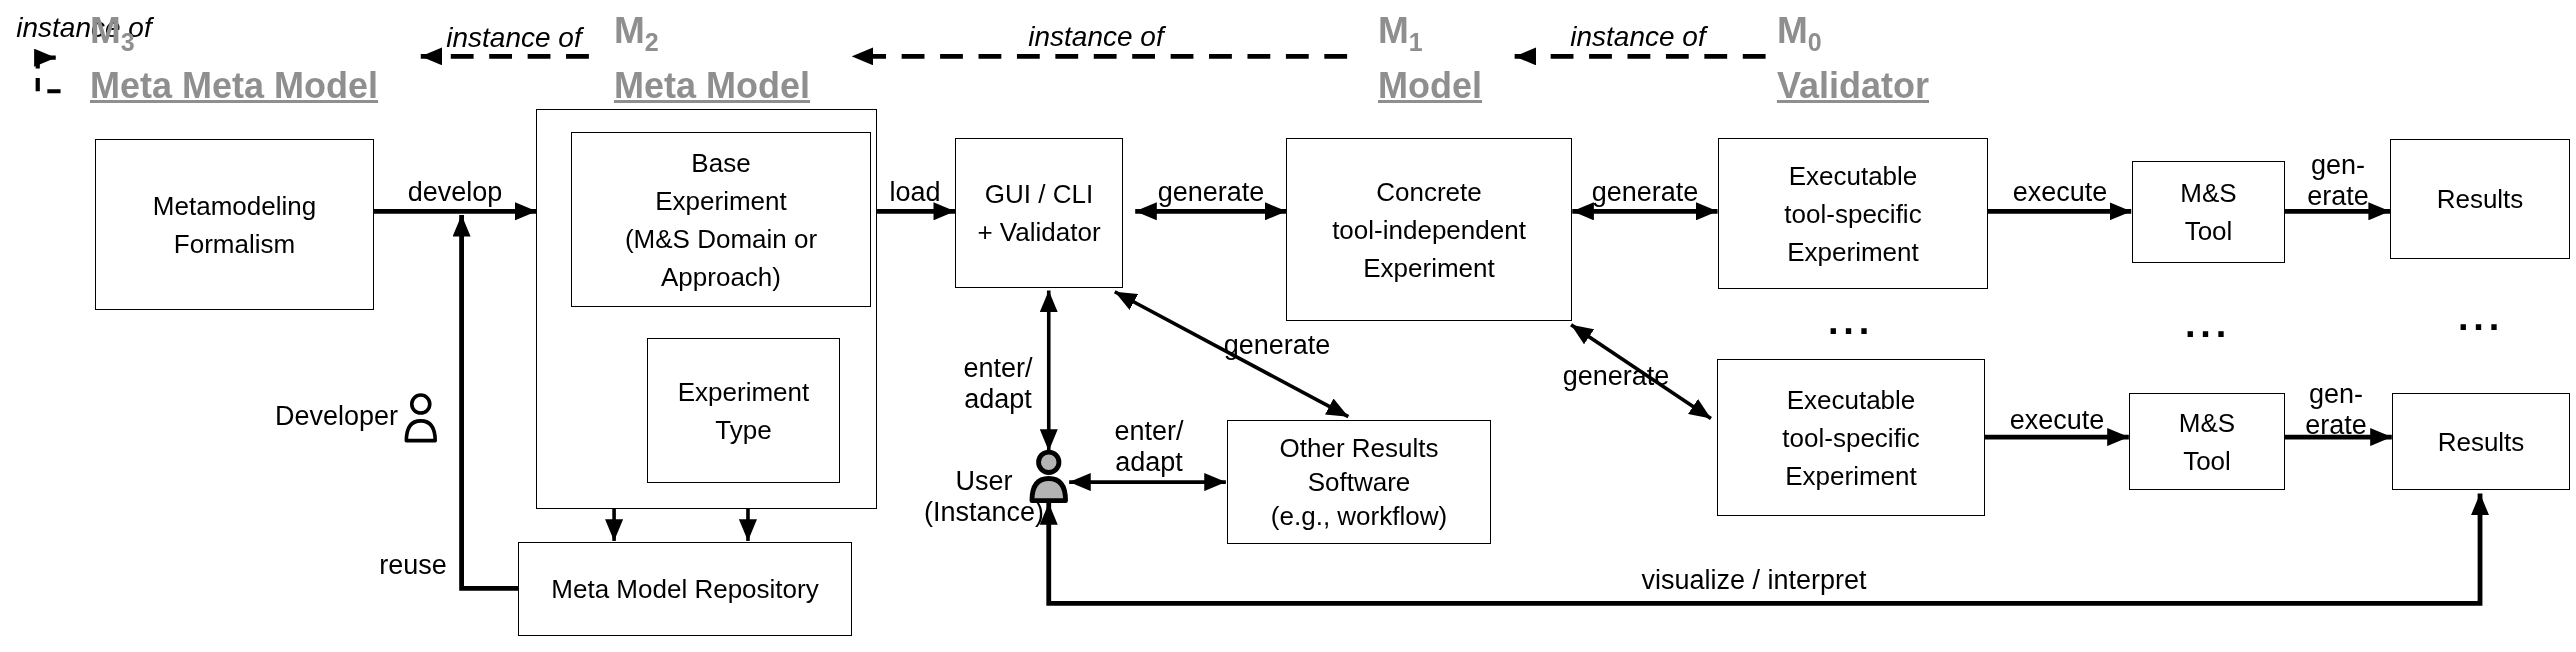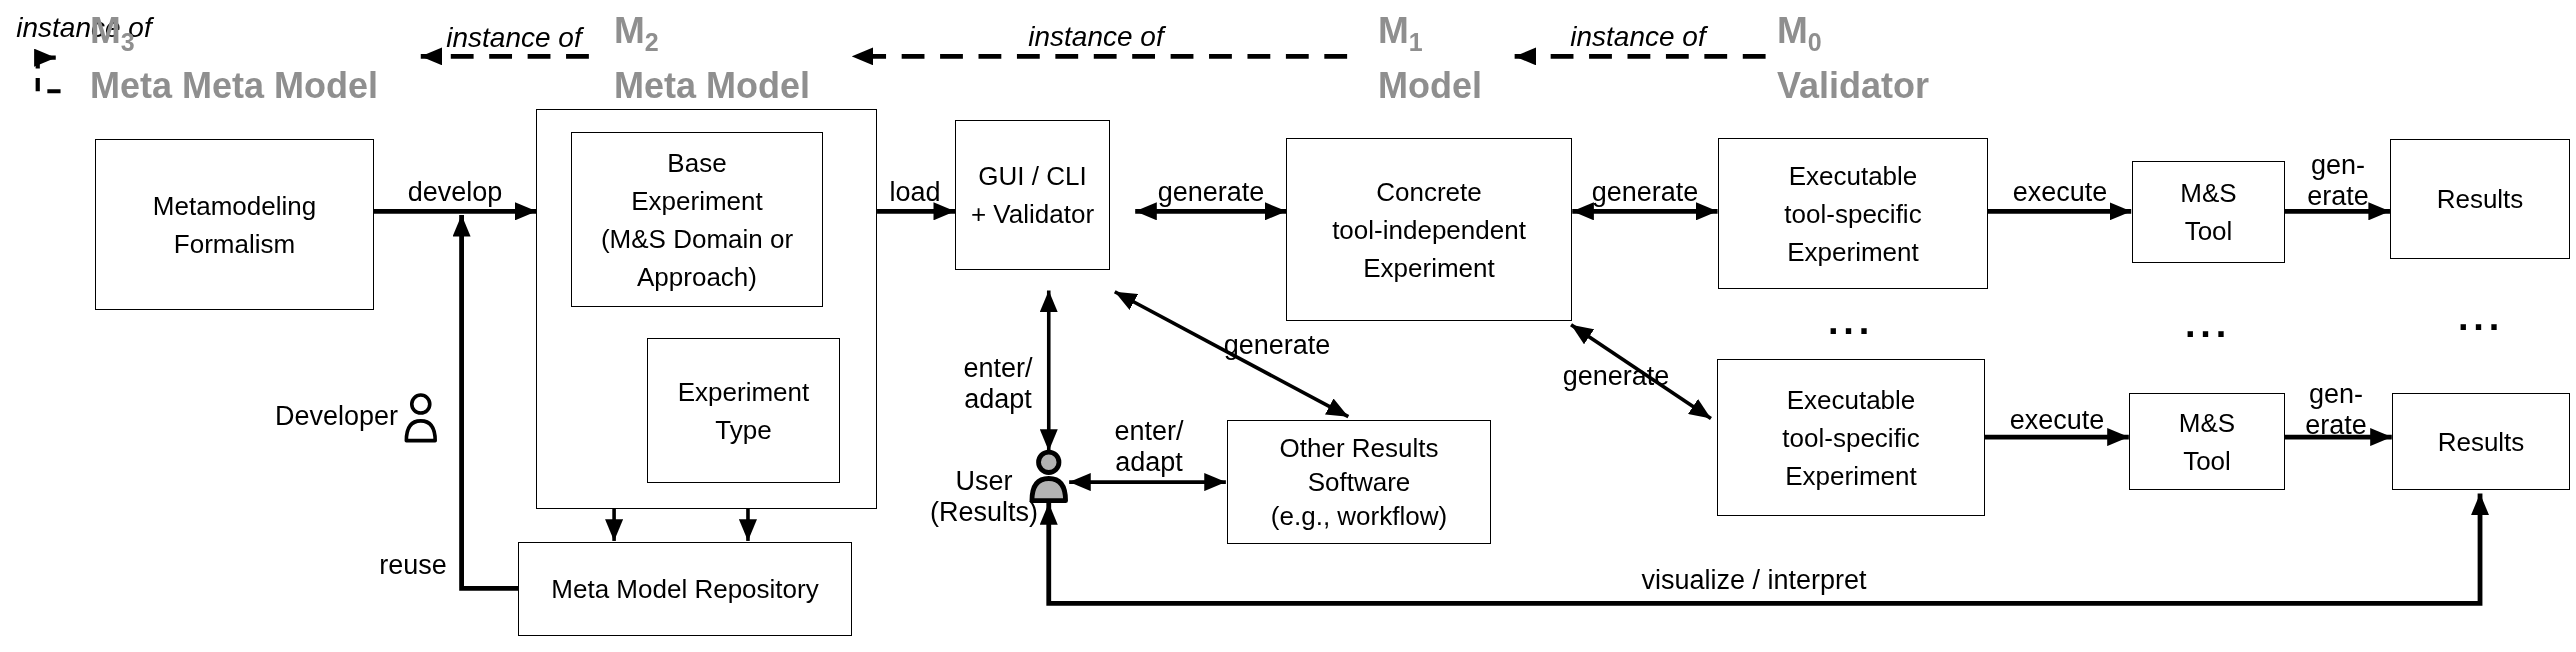--- a/index.html
+++ b/index.html
@@ -8,21 +8,21 @@
   svg.layer{position:absolute;left:0;top:0;}
   
   .box{position:absolute;border:1.8px solid #000;background:#fff;display:flex;flex-direction:column;
        align-items:center;justify-content:center;text-align:center;box-sizing:border-box;}
   .box .bl{font-size:26px;line-height:38px;color:#000;white-space:nowrap;}
   .container-box{position:absolute;border:1.8px solid #000;background:#fff;box-sizing:border-box;}
   
   .mlvl{position:absolute;transform:translateX(-50%);text-align:left;color:#8f8f8f;font-weight:bold;}
   .msym{font-size:37px;line-height:42px;}
   .msym sub{font-size:25px;}
-  .mname{font-size:36px;line-height:35px;margin-top:4.8px;white-space:nowrap;}
+  .mname{font-size:36px;line-height:35px;margin-top:4.8px;white-space:nowrap;text-decoration:underline;}
   .instof{position:absolute;transform:translate(-50%,-50%);font-style:italic;font-size:28px;color:#000;white-space:nowrap;text-align:center;}
   
   .elabel{position:absolute;transform:translate(-50%,-50%);font-size:27px;line-height:35px;color:#000;
           text-align:center;white-space:nowrap;}
   .elabel.ml{line-height:31px;}
   .rlabel{position:absolute;transform:translate(-100%,-50%);font-size:27px;color:#000;white-space:nowrap;}
   .dots{position:absolute;transform:translate(-50%,-50%);font-size:38px;font-weight:bold;letter-spacing:4.8px;color:#000;}
 </style>
 </head>
 <body>
@@ -96,37 +96,37 @@
     <div class="mname">Validator</div>
   </div>
 
   <div class="box" style="left:95px;top:139px;width:279px;height:171px">
     <div class="bl">Metamodeling</div>
     <div class="bl">Formalism</div>
   </div>
 
   <div class="container-box" style="left:536px;top:109px;width:341px;height:400px"></div>
 
-  <div class="box" style="left:571px;top:132px;width:252px;height:175px">
+  <div class="box" style="left:571px;top:132px;width:300px;height:175px">
     <div class="bl">Base</div>
     <div class="bl">Experiment</div>
     <div class="bl">(M&amp;S Domain or</div>
     <div class="bl">Approach)</div>
   </div>
 
   <div class="box" style="left:647px;top:338px;width:193px;height:145px">
     <div class="bl">Experiment</div>
     <div class="bl">Type</div>
   </div>
 
   <div class="box" style="left:518px;top:542px;width:334px;height:94px">
     <div class="bl">Meta Model Repository</div>
   </div>
 
-  <div class="box" style="left:955px;top:120px;width:155px;height:150px">
+  <div class="box" style="left:955px;top:138px;width:168px;height:150px">
     <div class="bl">GUI / CLI</div>
     <div class="bl">+ Validator</div>
   </div>
 
   <div class="box" style="left:1286px;top:138px;width:286px;height:183px">
     <div class="bl">Concrete</div>
     <div class="bl">tool-independent</div>
     <div class="bl">Experiment</div>
   </div>
 
@@ -193,17 +193,17 @@
   <div class="elabel ml" style="left:1149px;top:447px">
     <div>enter/</div>
     <div>adapt</div>
   </div>
   <div class="elabel" style="left:413px;top:565px">reuse</div>
   <div class="elabel" style="left:1754px;top:580px">visualize / interpret</div>
 
   <div class="rlabel" style="left:398px;top:416px">Developer</div>
   <div class="elabel ml" style="left:984px;top:497px">
     <div>User</div>
-    <div>(Results)</div>
+    <div>(Instance)</div>
   </div>
 
 </div>
 
 
 </body></html>

